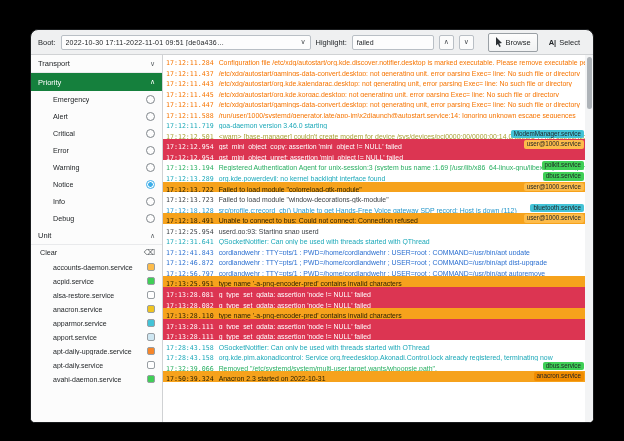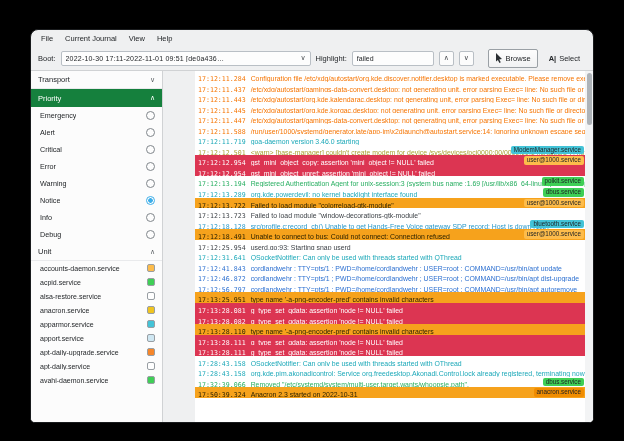--- a/index.html
+++ b/index.html
@@ -29,30 +29,30 @@
   .hl-input{width:82px;height:15px;background:#fdfdfd;border:1px solid #b9bfc5;border-radius:2px;
     font-size:7px;color:#232629;padding:0 4px;box-sizing:border-box;font-family:"Liberation Sans",sans-serif;outline:none;}
   .sq-btn{width:15px;height:15px;border:1px solid #b9bfc5;border-radius:2px;background:#fcfcfc;
     display:grid;place-items:center;font-size:7px;color:#45494d;box-sizing:border-box;}
   .browse-btn{margin-left:auto;height:17px;border:1px solid #9aa0a5;border-radius:2px;
     background:linear-gradient(#fdfdfd,#f1f2f3);display:flex;align-items:center;gap:3px;padding:0 6px;}
   .select-btn{height:17px;display:flex;align-items:center;gap:3px;padding:0 6px;}
   .btn-label{font-size:7.5px;color:#232629;}
   .select-glyph{font-size:7.5px;color:#232629;font-weight:bold;}
   
-  .content{flex:1;display:flex;min-height:0;gap:32px;}
+  .content{flex:1;display:flex;min-height:0;}
   .sidebar{width:132px;flex:0 0 132px;background:#fcfcfc;border-right:1px solid #d0d2d4;
     box-sizing:border-box;overflow:hidden;display:flex;flex-direction:column;}
   .side-header{height:18px;flex:0 0 18px;display:flex;align-items:center;justify-content:space-between;
     padding:0 7px;font-size:7.5px;color:#232629;border-bottom:1px solid #e9eaec;box-sizing:border-box;}
   .side-header .chev{font-size:7px;color:#5f6468;}
   .side-header.active{background:#15803d;color:#fff;border-bottom:none;}
   .side-header.active .chev{color:#fff;}
   .side-row{height:17px;flex:0 0 17px;display:flex;align-items:center;justify-content:space-between;
-    padding:0 7px 0 9px;box-sizing:border-box;}
+    padding:0 7px 0 22px;box-sizing:border-box;}
   .side-label{font-size:7.2px;color:#232629;white-space:nowrap;overflow:hidden;}
   .radio{width:9px;height:9px;border:1px solid #80868b;border-radius:50%;background:#fdfdfd;
     box-sizing:border-box;flex:0 0 9px;}
   .radio.checked{border-color:#3daee9;background:radial-gradient(circle,#3daee9 0 2px,#fdfdfd 2.6px);}
   .clear-row{height:15px;flex:0 0 15px;display:flex;align-items:center;justify-content:space-between;
     padding:0 7px 0 9px;box-sizing:border-box;}
   .clear-label{font-size:7.2px;color:#232629;}
   .clear-icon{font-size:8px;color:#5f6468;}
   .unit-row{height:14px;flex:0 0 14px;}
   .unit-row .side-label{font-size:7px;}
@@ -69,26 +69,20 @@
     border-radius:2px;font-size:6.3px;color:#1d2124;}
   .scrollbar{position:absolute;right:0;top:0;bottom:0;width:8px;background:#f3f4f5;}
   .scroll-handle{position:absolute;left:1.5px;top:2px;width:5px;height:52px;border-radius:3px;background:#aeb3b8;}
 </style>
 </head>
 <body>
 
 <div class="window">
 
 
-  <div class="menubar">
-      <span class="menu-item">File</span>
-      <span class="menu-item">Current Journal</span>
-      <span class="menu-item">View</span>
-      <span class="menu-item">Help</span>
-    </div>
 
   <div class="toolbar">
     <span class="tb-label">Boot:</span>
     <div class="combo">
       <span class="combo-text">2022-10-30 17:11-2022-11-01 09:51 [de0a436…</span>
       <span class="combo-arrow">∨</span>
     </div>
     <span class="tb-label">Highlight:</span>
     <input class="hl-input" type="text" value="failed" style="">
     <div class="sq-btn">
@@ -150,20 +144,24 @@
             <span class="radio"></span>
           </div>
           <div class="side-row">
             <span class="side-label">Debug</span>
             <span class="radio"></span>
           </div>
         </div>
       <div class="side-header">
         <span>Unit</span>
         <span class="chev">∧</span>
+      </div>
+      <div class="clear-row">
+        <span class="clear-label">Clear</span>
+        <span class="clear-icon">⌫</span>
       </div>
       <div>
           <div class="side-row unit-row">
             <span class="side-label">accounts-daemon.service</span>
             <span class="swatch" style="background: rgb(253, 188, 75);"></span>
           </div>
           <div class="side-row unit-row">
             <span class="side-label">acpid.service</span>
             <span class="swatch" style="background: rgb(63, 207, 86);"></span>
           </div>

